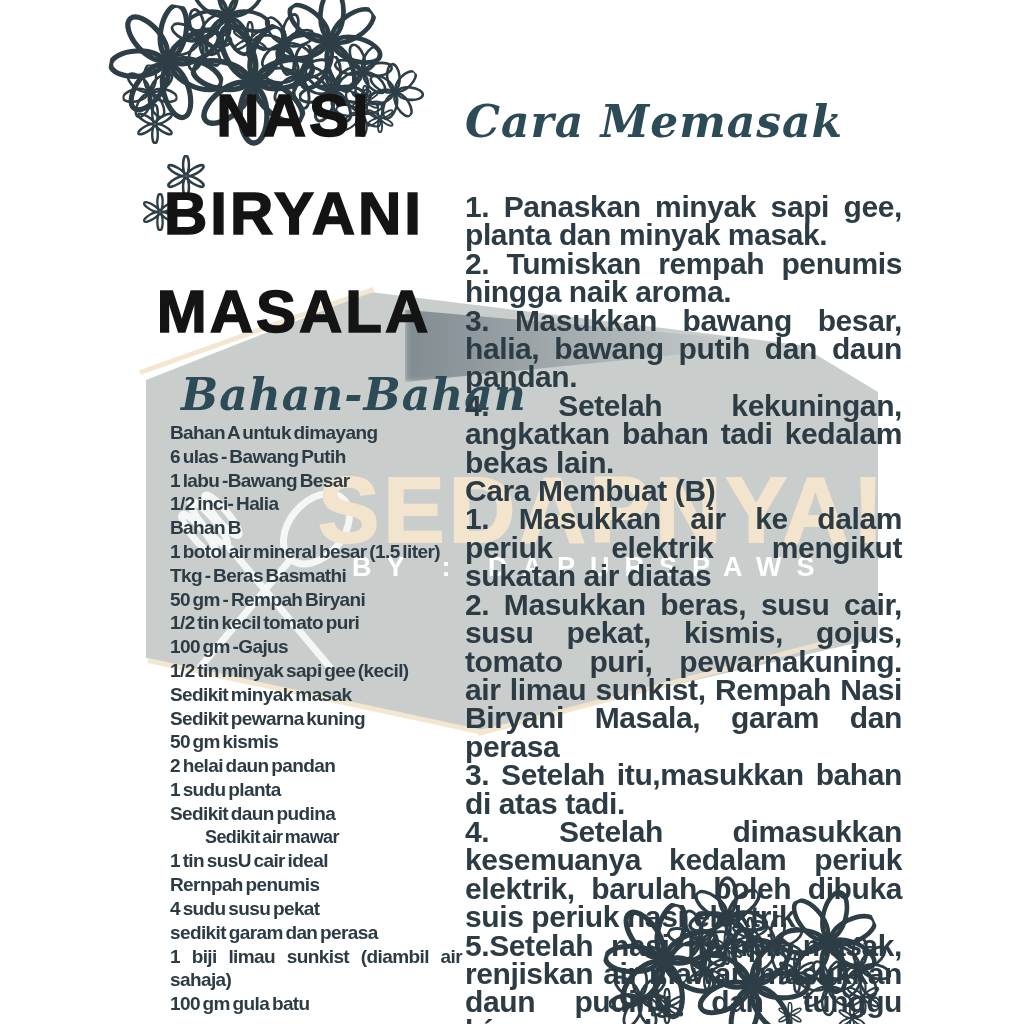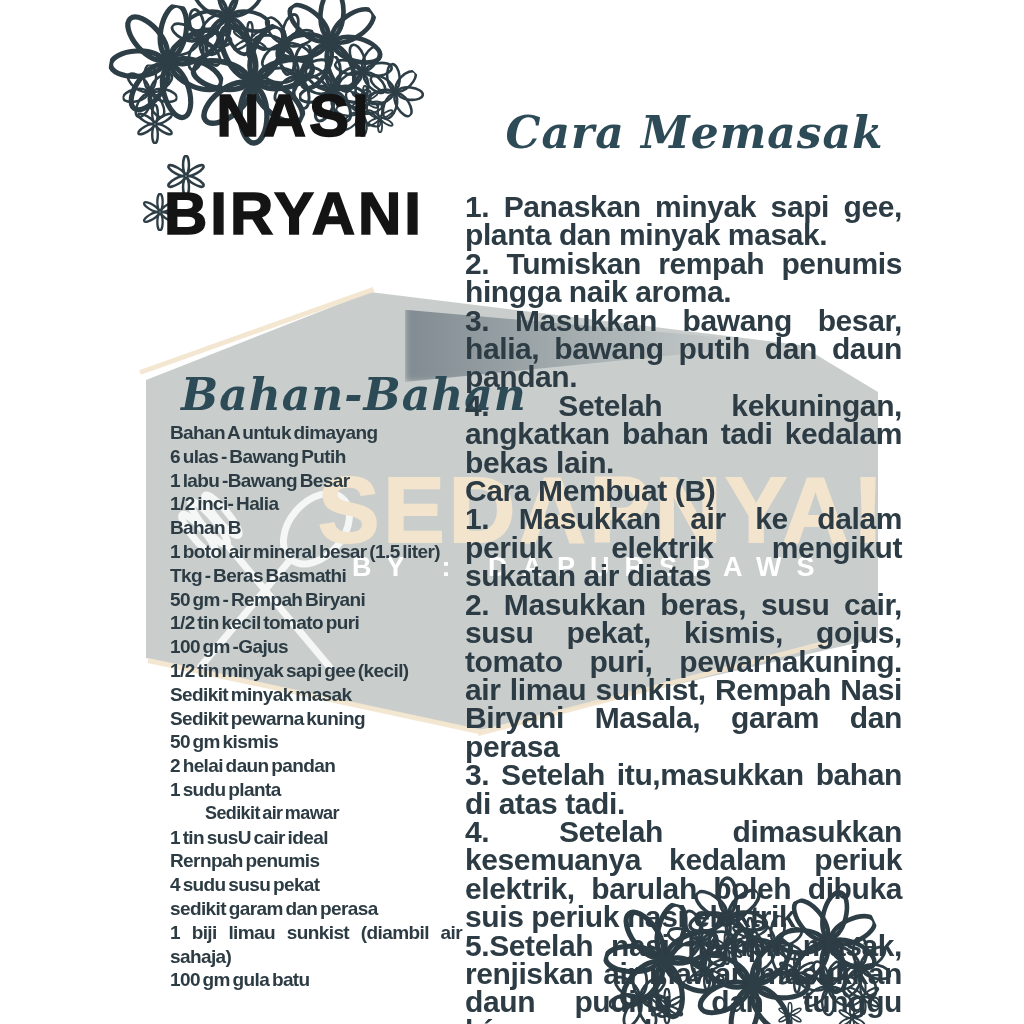--- a/index.html
+++ b/index.html
@@ -61,22 +61,22 @@
   .ingredients{
     position:absolute; left:170px; top:421px; width:292px; z-index:5;
     color:var(--text);
   }
   .ing{
     margin:0; font-size:19px; font-weight:bold; line-height:23.8px;
     letter-spacing:-0.6px; word-spacing:-2px; text-align:justify;
   }
   .ing.small{ font-size:18px;margin-left:35px; }
   .steps-heading{
-    position:absolute; left:465px; top:96px; width:437px; z-index:5; margin:11px;
-    text-align:center; font-family:"DejaVu Serif", serif; font-style:italic;
+    position:absolute; left:465px; top:96px; width:437px; z-index:5; margin:0;
+    font-family:"DejaVu Serif", serif; font-style:italic;
     font-weight:bold; font-size:44px; color:var(--heading); letter-spacing:1px;
   }
   .steps{
     position:absolute; left:465px; top:193px; width:437px; z-index:5;
     color:var(--text);
   }
   .step{
     margin:0; font-size:30px; font-weight:bold; line-height:28.4px;
     letter-spacing:-0.4px; text-align:justify;
   }
@@ -193,20 +193,21 @@
         <line x1="115" y1="80" x2="115" y2="235"></line>
       </g>
     </g>
   </svg>
   <div class="wm-brand">SEDAPNYA!</div>
   <div class="wm-byline">BY : DAPURSPAWS</div>
 
   <div class="title-block">
     <p class="title-line">NASI</p>
     <p class="title-line">BIRYANI</p>
+    <p class="title-line">MASALA</p>
   </div>
 
   <h2 class="ing-heading">Bahan-Bahan</h2>
   <div class="ingredients">
 
       <p class="ing">Bahan A untuk dimayang</p>
 
       <p class="ing">6 ulas - Bawang Putih</p>
 
       <p class="ing">1 labu -Bawang Besar</p>
@@ -230,20 +231,21 @@
       <p class="ing">Sedikit minyak masak</p>
 
       <p class="ing">Sedikit pewarna kuning</p>
 
       <p class="ing">50 gm kismis</p>
 
       <p class="ing">2 helai daun pandan</p>
 
       <p class="ing">1 sudu planta</p>
 
+      <p class="ing">Sedikit daun pudina</p>
 
       <p class="ing small">Sedikit air mawar</p>
 
       <p class="ing">1 tin susU cair ideal</p>
 
       <p class="ing">Rernpah penumis</p>
 
       <p class="ing">4 sudu susu pekat</p>
 
       <p class="ing">sedikit garam dan perasa</p>

